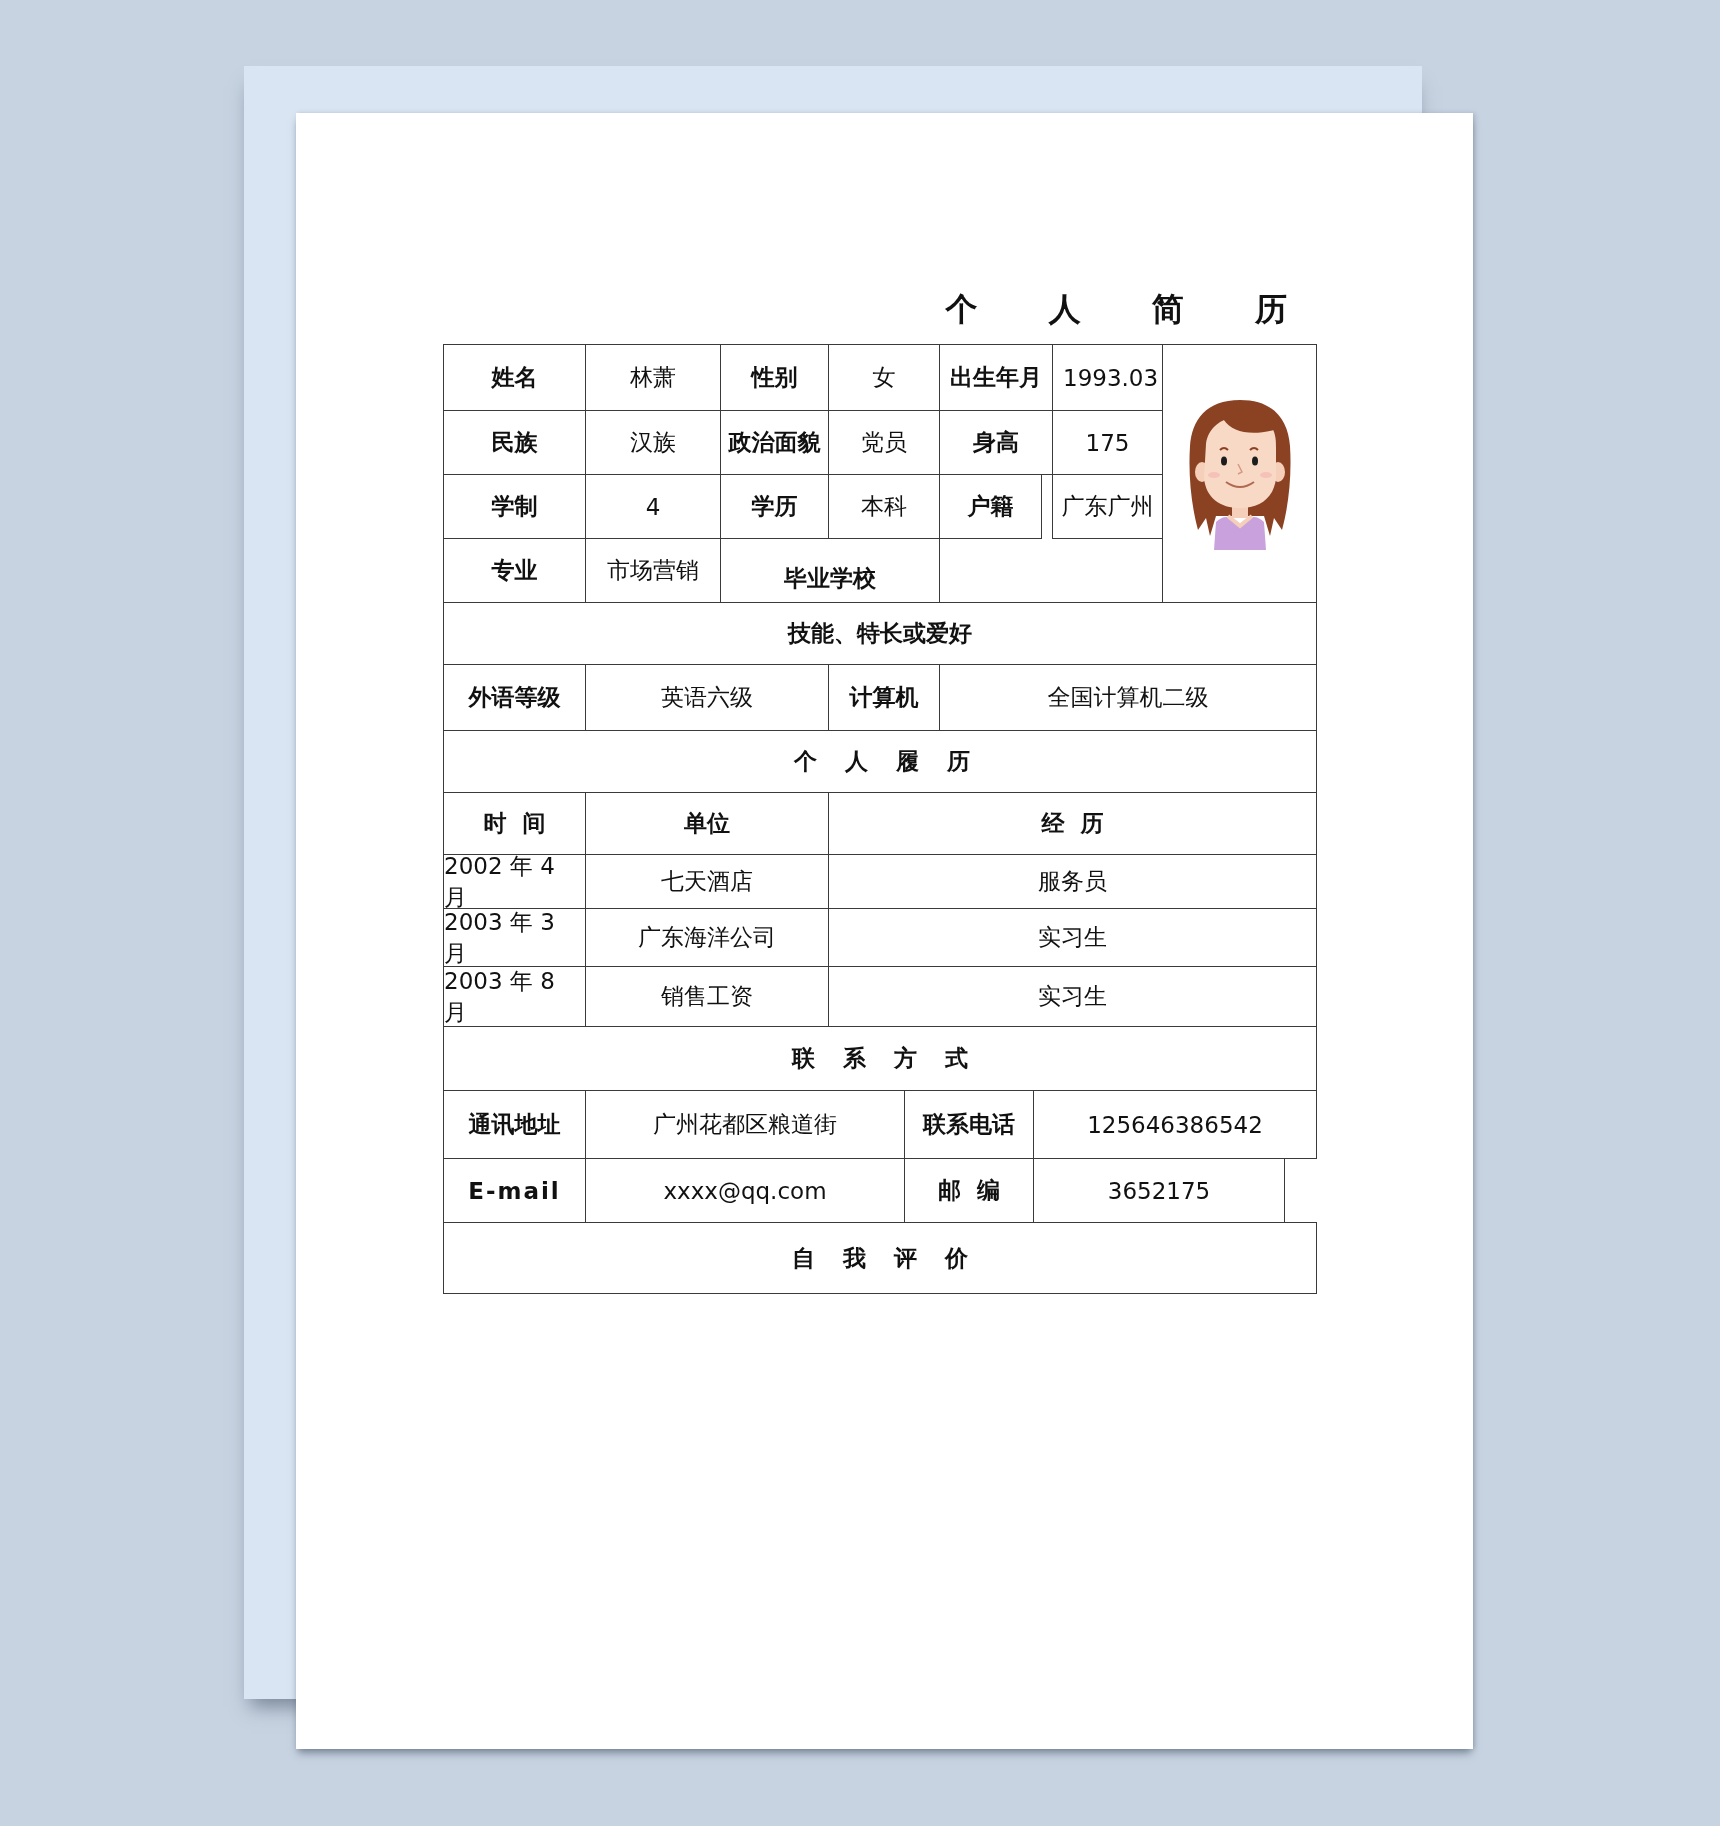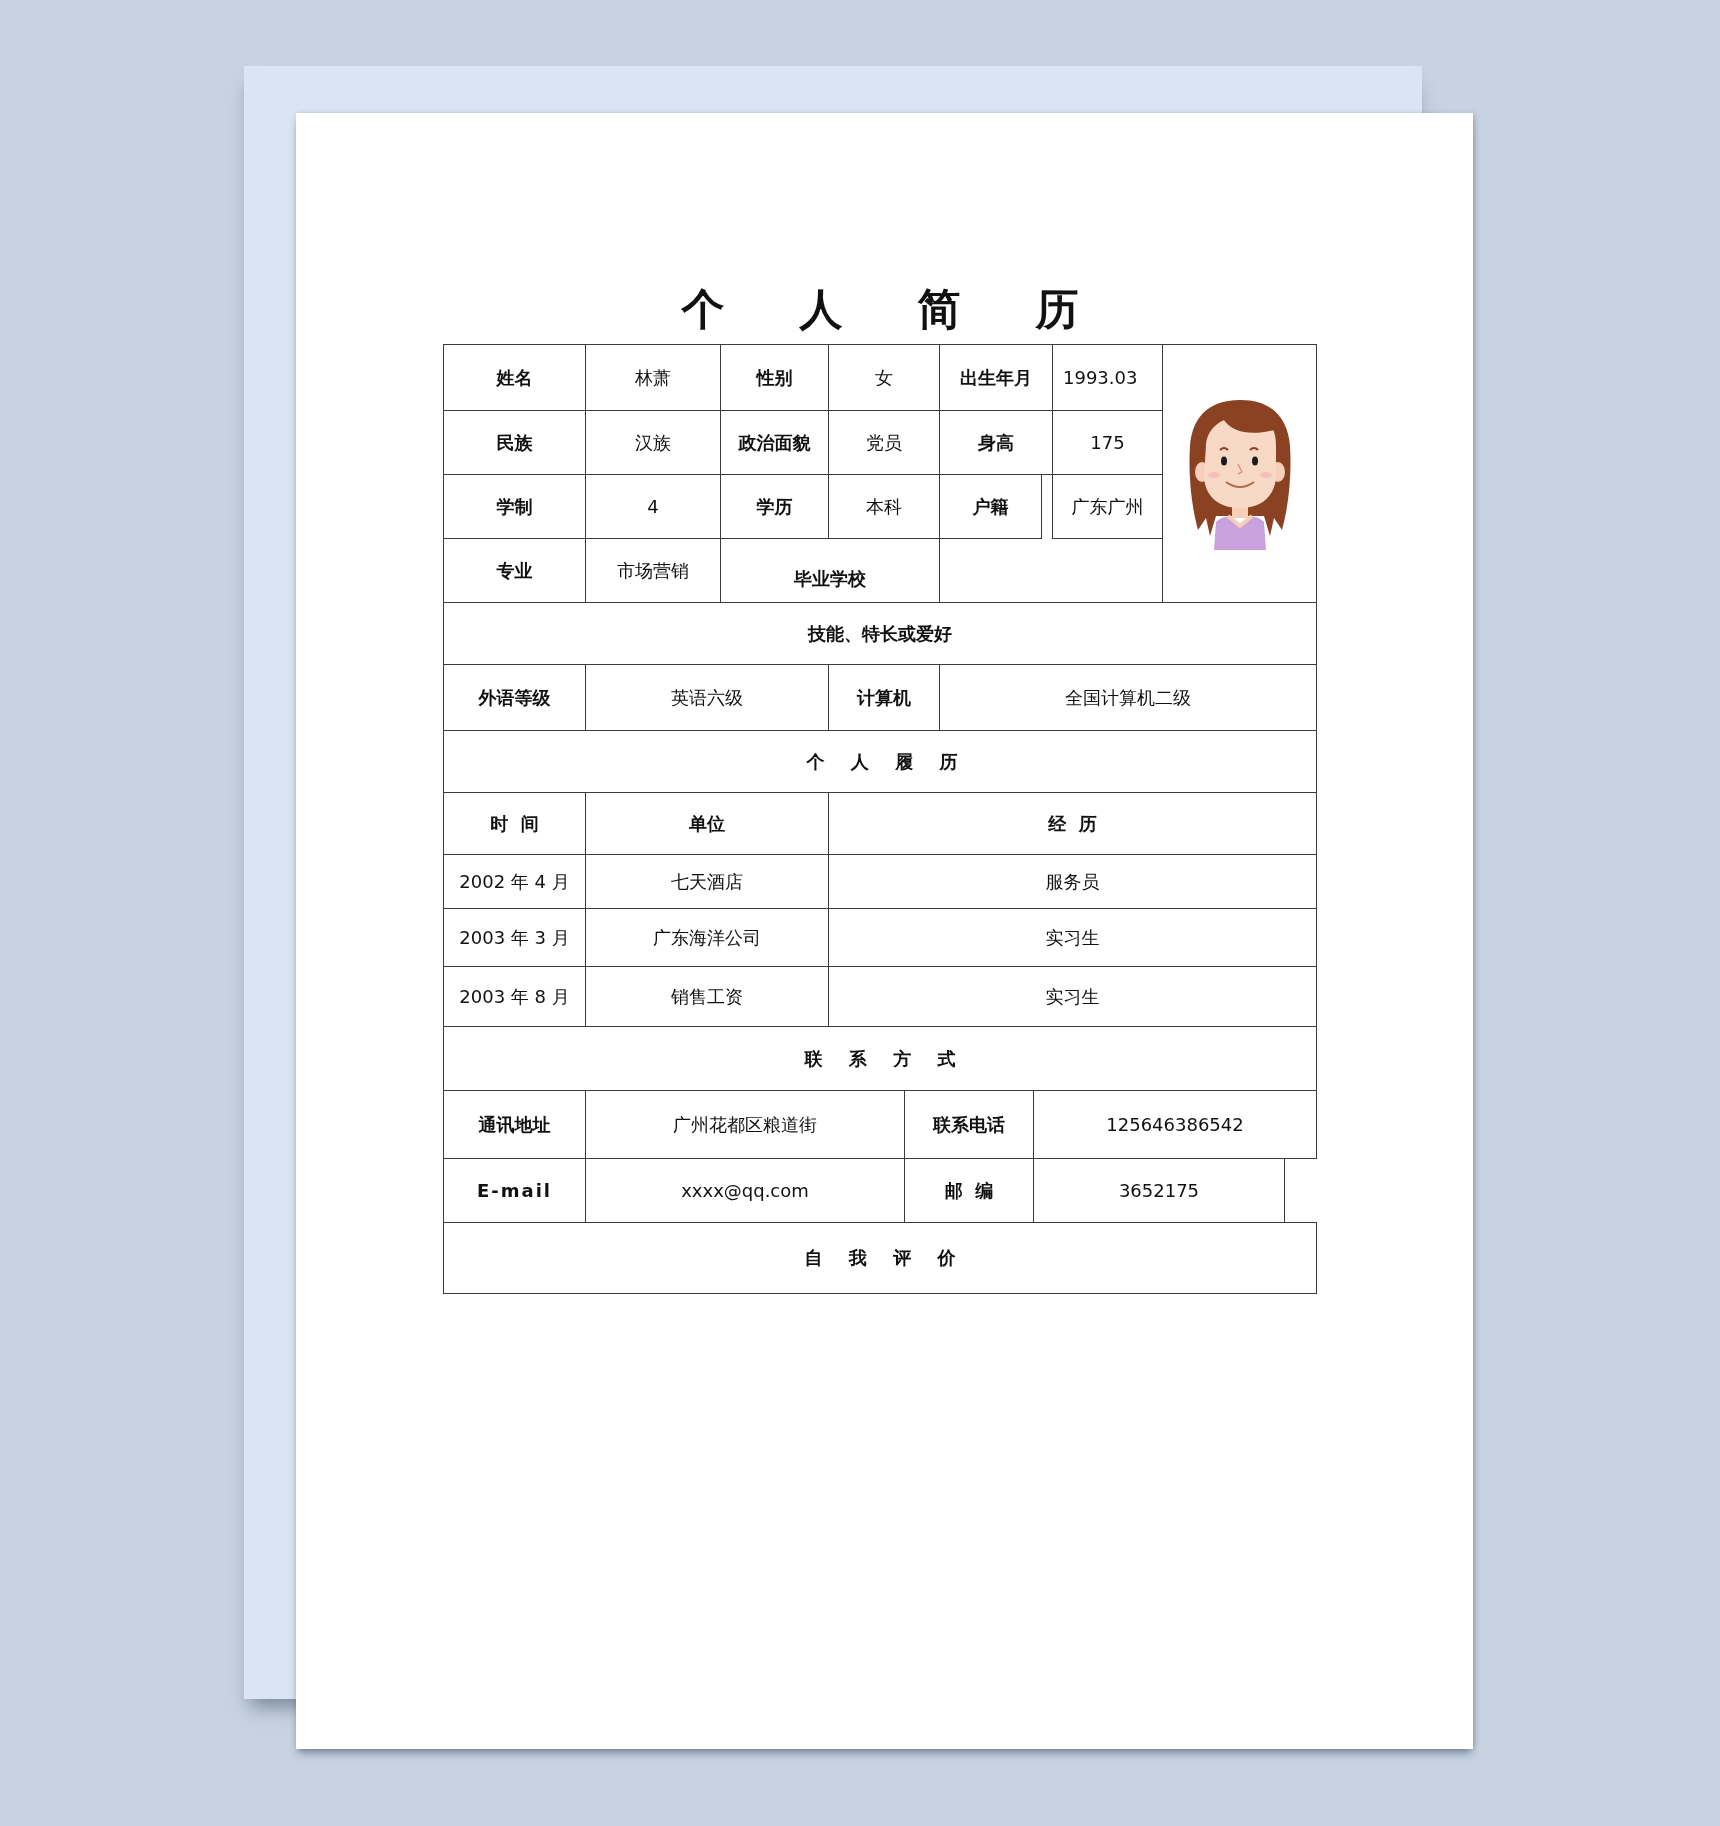--- a/index.html
+++ b/index.html
@@ -14,31 +14,31 @@
     background:#dae5f3;
     box-shadow: 0 14px 18px -6px rgba(60,75,95,0.55);
   }
   .front-page {
     position:absolute; left:296px; top:113px; width:1177px; height:1636px;
     background:#ffffff;
     box-shadow: 0 6px 8px -2px rgba(60,75,95,0.55), 2px 0 4px rgba(120,135,155,0.35);
   }
   .title {
     position:absolute; left:443px; width:874px; top:284px; height:50px;
-    text-align:center; font-size:43px; font-weight:bold; letter-spacing:30px;
+    text-align:right; font-size:32px; font-weight:bold; letter-spacing:30px;
     line-height:50px; padding-left:30px; box-sizing:border-box;
   }
   .grid {
     position:absolute; left:443px; top:344px; width:874px; height:1136px;
   }
   .cell {
     position:absolute; box-sizing:border-box;
     border:1.5px solid #3a3a3a;
     display:flex; align-items:center; justify-content:center;
-    font-size:18px; text-align:center; background:#fff;
+    font-size:23px; text-align:left; background:#fff;
   }
   .lbl { font-weight:bold; }
   .spaced { letter-spacing:14px; padding-left:14px; }
   .left { justify-content:flex-start; padding-left:10px; }
   .eval {
     justify-content:flex-start; align-items:center; text-align:left;
     padding:0 8px 0 9px; line-height:33px; font-size:19px;
   }
   .avatar { width:112px; height:152px; }
 </style>

